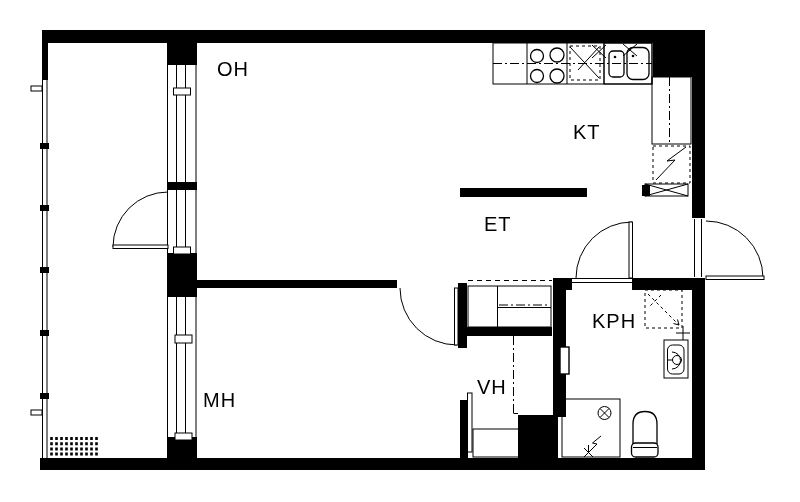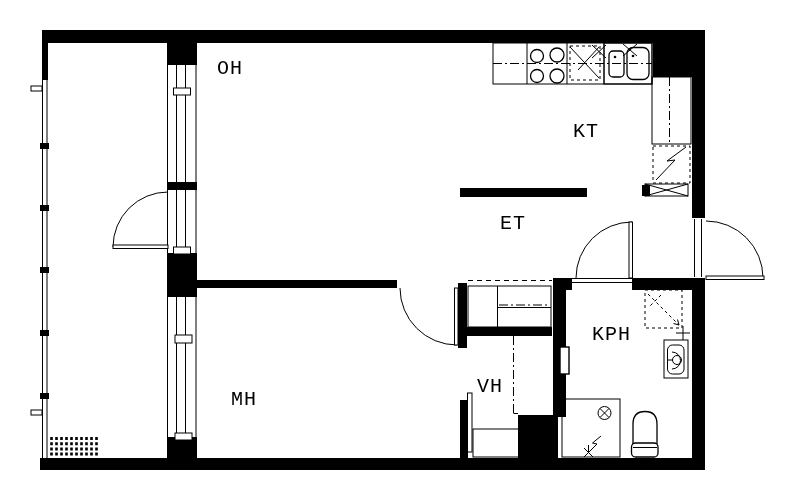--- a/index.html
+++ b/index.html
@@ -1,17 +1,17 @@
 <!DOCTYPE html>
 <html><head>
 <meta charset="utf-8">
 <style>
   html,body{margin:0;padding:0;background:#fff;}
   .plan{position:relative;width:800px;height:502px;background:#ffffff;overflow:hidden;
-        font-family:Liberation Mono, monospace;}
+        font-family:Liberation Sans, sans-serif;}
   .room-label{position:absolute;font-size:20px;line-height:20px;color:#000;
               letter-spacing:1px;white-space:nowrap;}
   svg{position:absolute;left:0;top:0;}
   .wall{fill:#000;}
   .ln{stroke:#000;stroke-width:1;fill:none;}
   .ln2{stroke:#000;stroke-width:1.3;fill:none;}
   .dash{stroke-dasharray:5 4;}
   .dashsm{stroke-dasharray:3 3;}
   .dashdot{stroke-dasharray:9 3 2 3;}
   .whitefill{fill:#fff;}
@@ -213,18 +213,18 @@
       <path class="ln2" d="M633,444 L633,424 Q633,411.5 645,411.5 Q657,411.5 657,424 L657,444"></path>
       <rect class="ln2" x="631.5" y="443" width="26.5" height="14" rx="4"></rect>
       <line class="ln" x1="633" y1="447.5" x2="657" y2="447.5"></line>
     </g>
 
     <rect class="whitefill" x="560" y="347" width="9" height="27" stroke="#000" stroke-width="1.4"></rect>
   </svg>
 
   <div class="room-label" style="left:217px;top:59px">OH</div>
   <div class="room-label" style="left:573px;top:122px">KT</div>
-  <div class="room-label" style="left:500px;top:214px">ET</div>
-  <div class="room-label" style="left:231px;top:390px">MH</div>
+  <div class="room-label" style="left:484px;top:214px">ET</div>
+  <div class="room-label" style="left:203px;top:390px">MH</div>
   <div class="room-label" style="left:477px;top:377px">VH</div>
-  <div class="room-label" style="left:592px;top:325px">KPH</div>
+  <div class="room-label" style="left:592px;top:311px">KPH</div>
 
 </div>
 
 </body></html>

